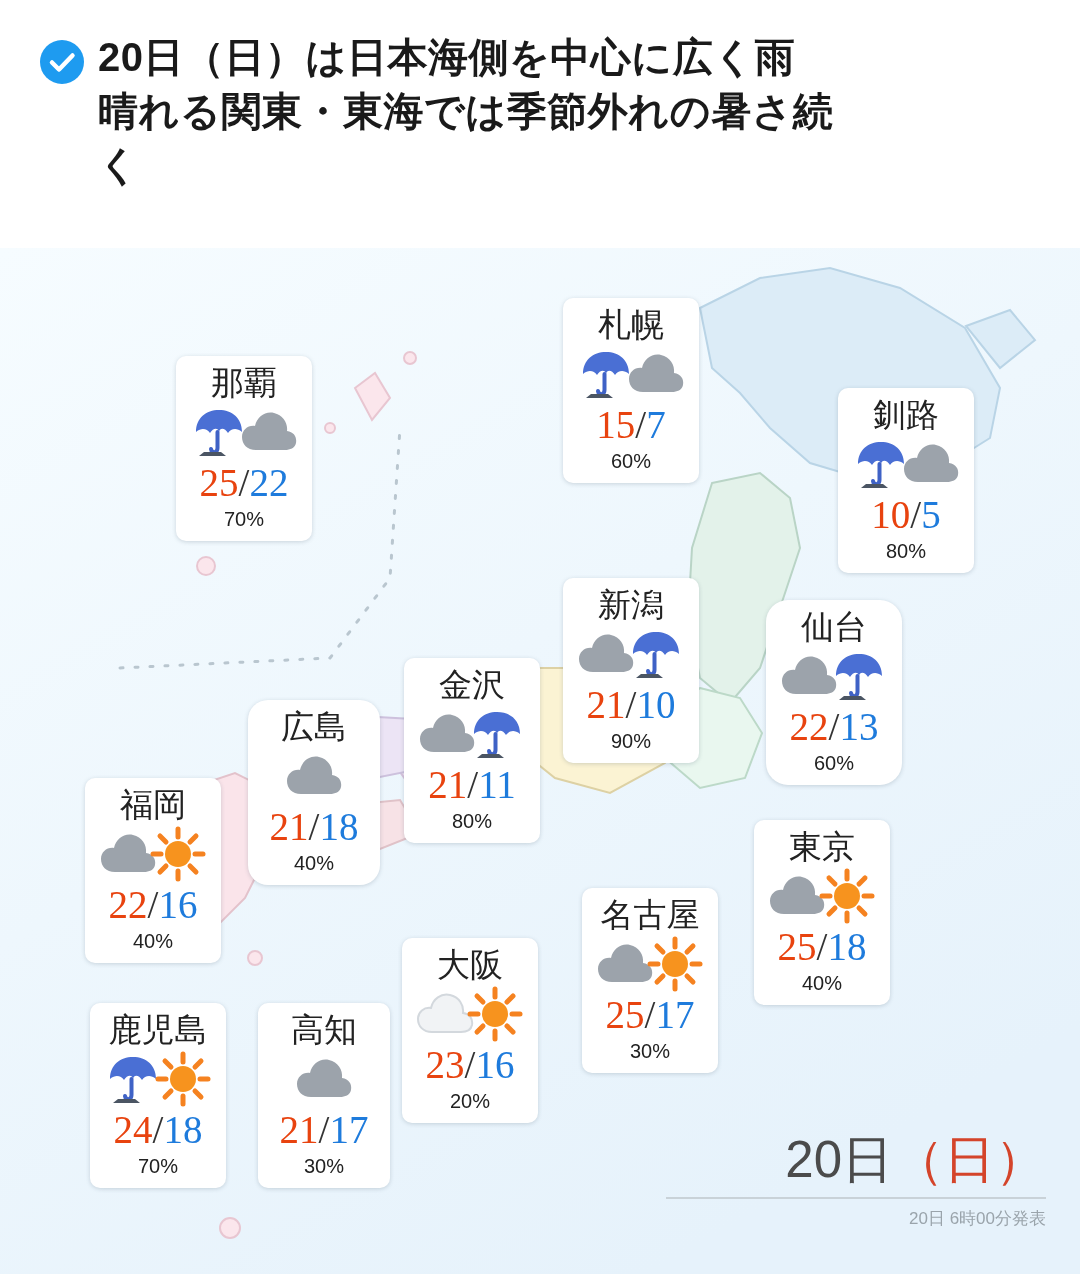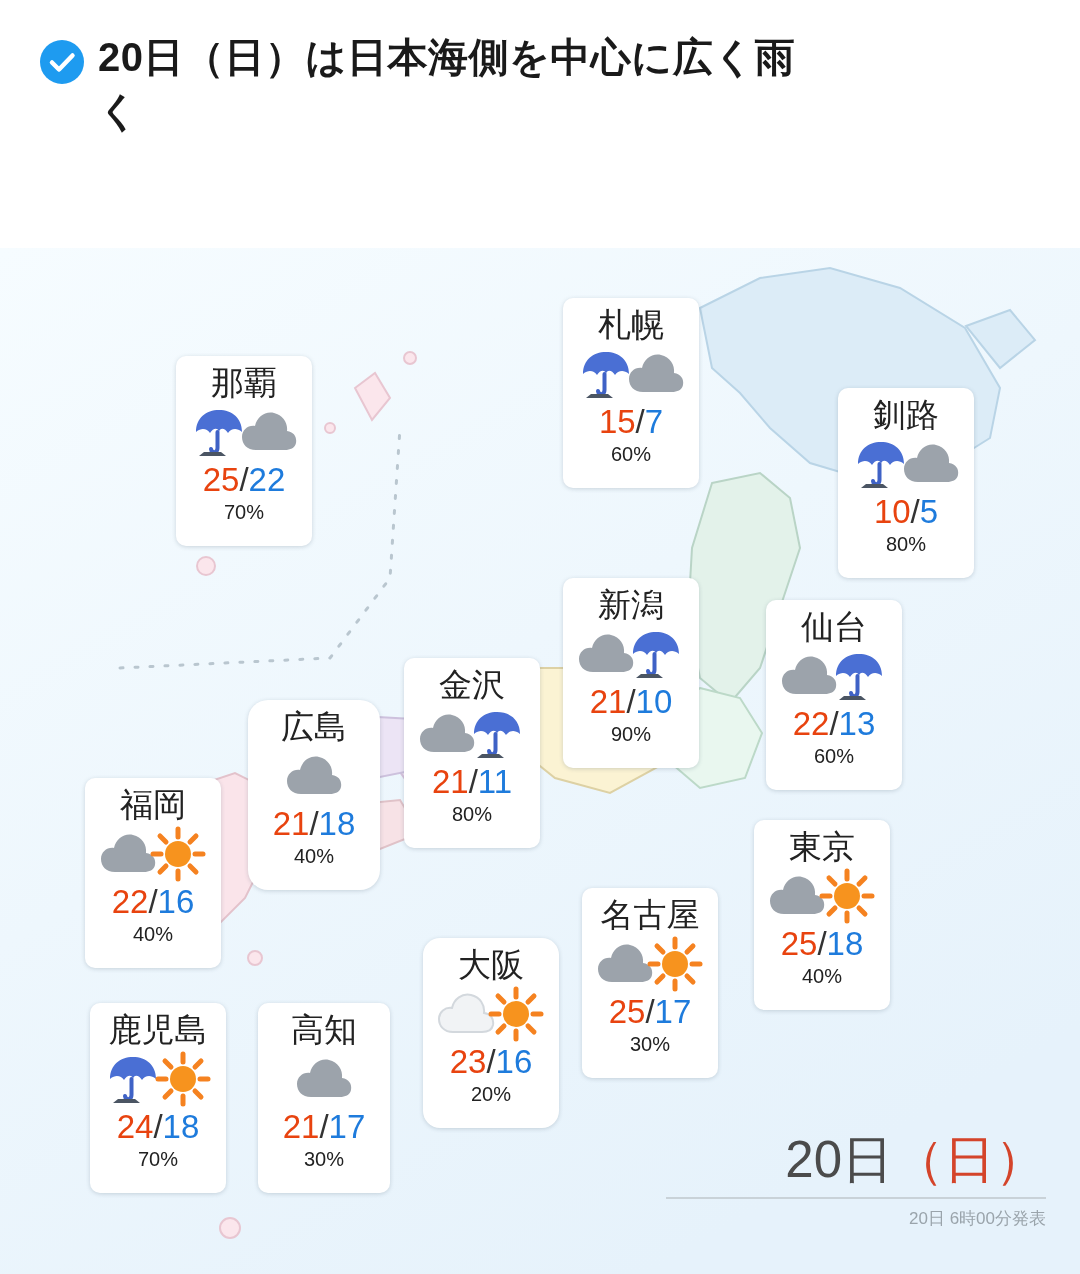--- a/index.html
+++ b/index.html
@@ -48,42 +48,43 @@
     overflow: hidden;
   }
   .map-svg { position: absolute; left: 0; top: 0; }
 
   
   .wcard {
     position: absolute;
     background: #ffffff;
     border-radius: 10px;
     box-shadow: 0 1px 4px rgba(60,80,100,0.22);
-    padding: 8px 14px 22px 14px;
+    padding: 8px 14px 10px 14px;
     text-align: center;
     min-width: 132px;
   }
   .wcard .city {
     font-size: 33px;
     color: #222;
     line-height: 1.15;
     margin-bottom: 2px;
     white-space: nowrap;
   }
   .wcard .icons {
     height: 56px;
     display: flex;
     align-items: center;
     justify-content: center;
     gap: 0px;
   }
   .wcard .temps {
-    font-size: 33px;
+    font-size: 39px;
     line-height: 1.2;
     white-space: nowrap;
+    font-family: Liberation Serif, serif;
   }
   .wcard .temps .hi { color: #e8430f; }
   .wcard .temps .sep { color: #333; }
   .wcard .temps .lo { color: #1e7bdc; }
   .wcard .pop {
     font-size: 20px;
     color: #222;
     line-height: 1.2;
   }
 
@@ -115,20 +116,21 @@
 
 <div id="page">
 
   <div class="headline-wrap">
     <svg class="check-icon" viewBox="0 0 44 44">
       <circle cx="22" cy="22" r="22" fill="#1e9bf0"></circle>
       <path d="M12 22.5 L19 29.5 L32.5 15.5" fill="none" stroke="#ffffff" stroke-width="4.5" stroke-linecap="round" stroke-linejoin="round"></path>
     </svg>
     <div class="headline-text">
       <div>20日（日）は日本海側を中心に広く雨</div>
+      <div>晴れる関東・東海では季節外れの暑さ続</div>
       <div>く</div>
     </div>
   </div>
 
   <div class="map-area">
     <svg class="map-svg" width="1080" height="1026" viewBox="0 0 1080 1026">
       <defs>
         <linearGradient id="seaGrad" x1="0" y1="0" x2="0.6" y2="1">
           <stop offset="0%" stop-color="#f6fcff"></stop>
           <stop offset="100%" stop-color="#e6f2fb"></stop>
@@ -217,21 +219,21 @@
             </svg>
             <svg width="58" height="56" viewBox="0 0 58 56" style="margin-left: -8px;">
       <path d="M6 28 C6 14 16 6 29 6 C42 6 52 14 52 28 C46 23 41 25 38 29 C35 24 30 23 29 28 C28 23 23 24 20 29 C17 25 12 23 6 28 Z" fill="#4a6fd4"></path>
       <path d="M27.5 28 L27.5 44 C27.5 49 22 50 21 45" fill="none" stroke="#3f62c6" stroke-width="4" stroke-linecap="round"></path>
       <path d="M14 48 L31 48 L36 52 L9 52 Z" fill="#4b5563"></path>
             </svg>
           </div>
           <div class="temps"><span class="hi">21</span><span class="sep">/</span><span class="lo">10</span></div>
           <div class="pop">90%</div>
         </div>
-        <div class="wcard" style="left: 766px; top: 352px;">
+        <div class="wcard" style="left: 766px; top: 352px; border-radius: 22px;">
           <div class="city">仙台</div>
           <div class="icons">
             <svg width="58" height="56" viewBox="0 0 58 56">
       <path d="M16 46 C7 46 2 40 2 33 C2 26 8 21 15 22 C17 13 25 7 34 9 C43 11 48 19 47 27 C54 28 57 33 56 39 C55 44 50 46 45 46 Z" fill="#9ca3ab"></path>
             </svg>
             <svg width="58" height="56" viewBox="0 0 58 56" style="margin-left: -8px;">
       <path d="M6 28 C6 14 16 6 29 6 C42 6 52 14 52 28 C46 23 41 25 38 29 C35 24 30 23 29 28 C28 23 23 24 20 29 C17 25 12 23 6 28 Z" fill="#4a6fd4"></path>
       <path d="M27.5 28 L27.5 44 C27.5 49 22 50 21 45" fill="none" stroke="#3f62c6" stroke-width="4" stroke-linecap="round"></path>
       <path d="M14 48 L31 48 L36 52 L9 52 Z" fill="#4b5563"></path>
             </svg>
@@ -326,21 +328,21 @@
         <line x1="41" y1="40" x2="47" y2="46"></line>
         <line x1="47" y1="10" x2="41" y2="16"></line>
         <line x1="17" y1="40" x2="11" y2="46"></line>
       </g>
       <circle cx="29" cy="28" r="13" fill="#f7931e"></circle>
             </svg>
           </div>
           <div class="temps"><span class="hi">25</span><span class="sep">/</span><span class="lo">17</span></div>
           <div class="pop">30%</div>
         </div>
-        <div class="wcard" style="left: 423px; top: 690px; border-radius: 17px;">
+        <div class="wcard" style="left: 402px; top: 690px;">
           <div class="city">大阪</div>
           <div class="icons">
             <svg width="58" height="56" viewBox="0 0 58 56">
       <path d="M16 46 C7 46 2 40 2 33 C2 26 8 21 15 22 C17 13 25 7 34 9 C43 11 48 19 47 27 C54 28 57 33 56 39 C55 44 50 46 45 46 Z" fill="#f1f3f5" stroke="#d3d8dd" stroke-width="2"></path>
             </svg>
             <svg width="58" height="56" viewBox="0 0 58 56" style="margin-left: -8px;">
       <g stroke="#f58220" stroke-width="5" stroke-linecap="round">
         <line x1="29" y1="3" x2="29" y2="11"></line>
         <line x1="29" y1="45" x2="29" y2="53"></line>
         <line x1="4" y1="28" x2="12" y2="28"></line>

